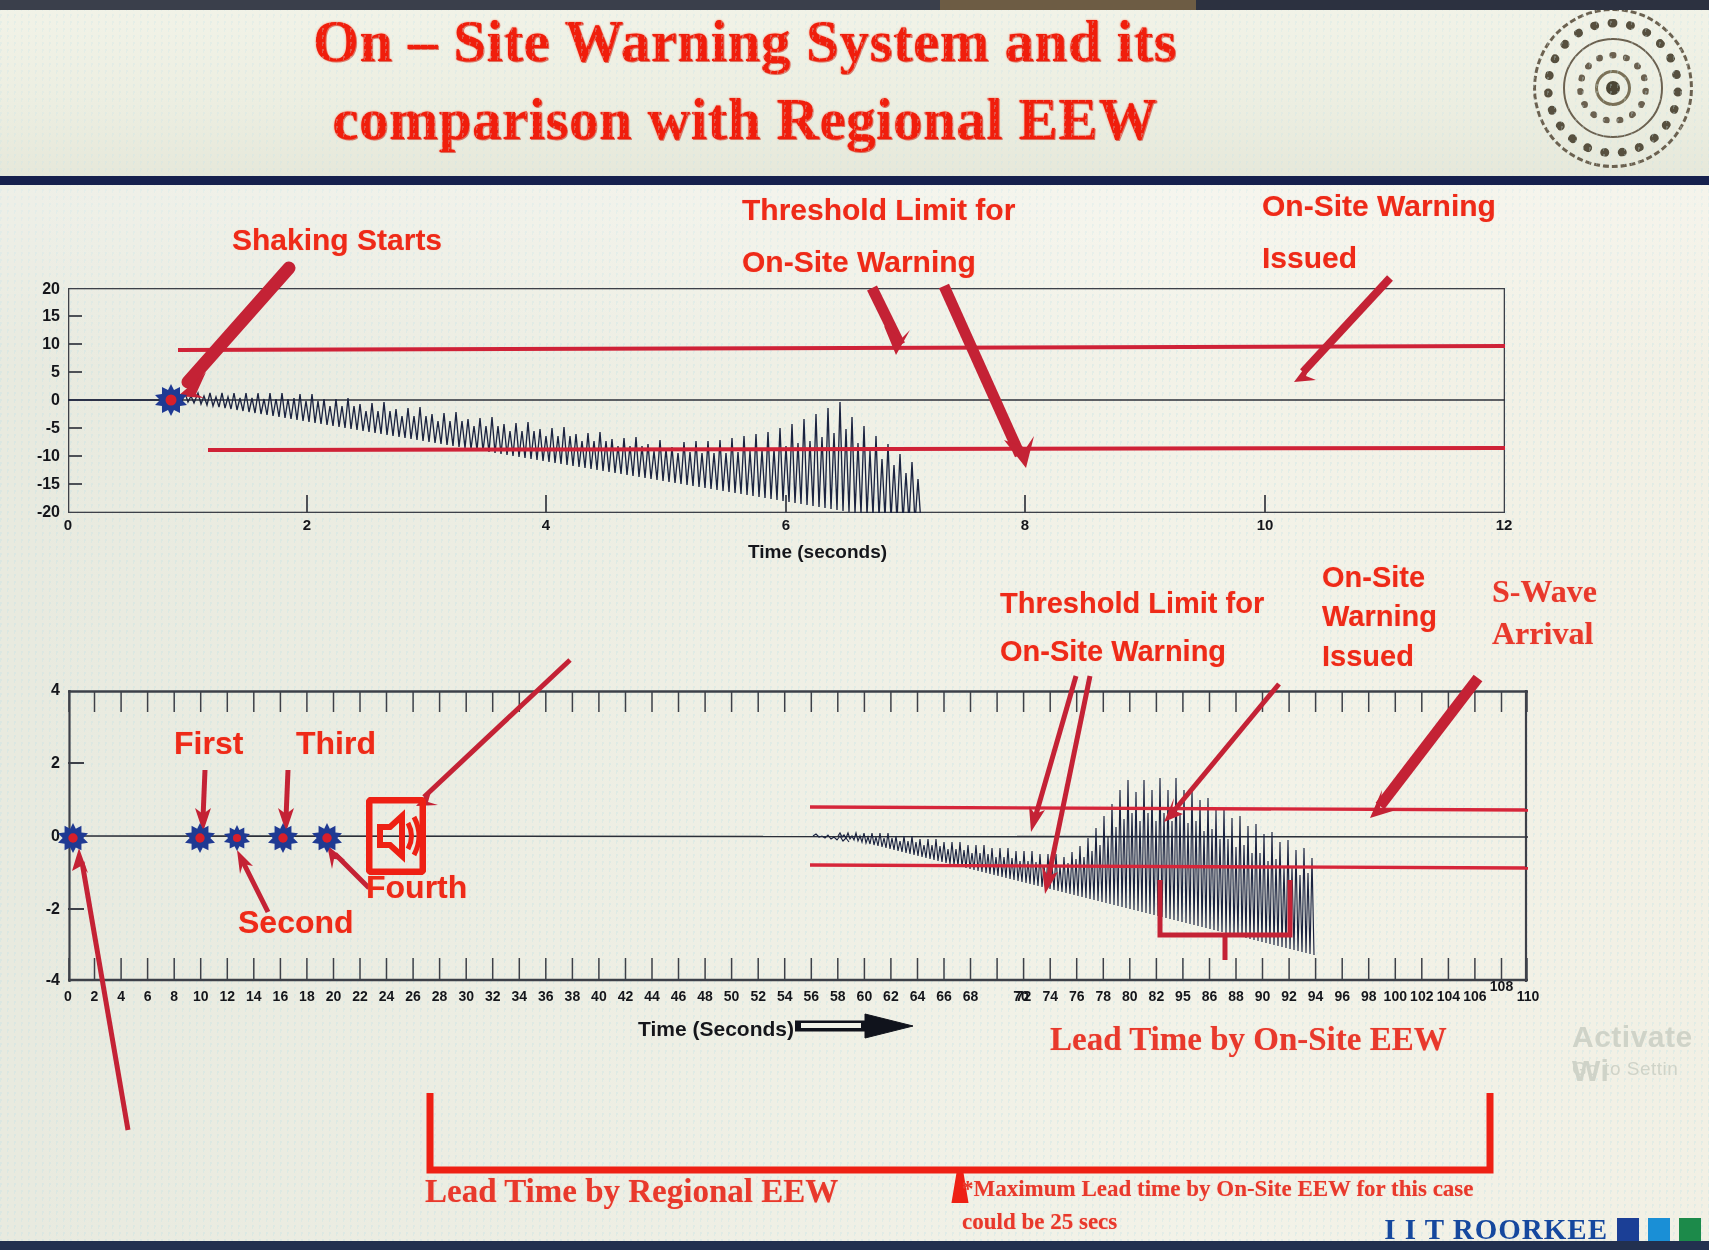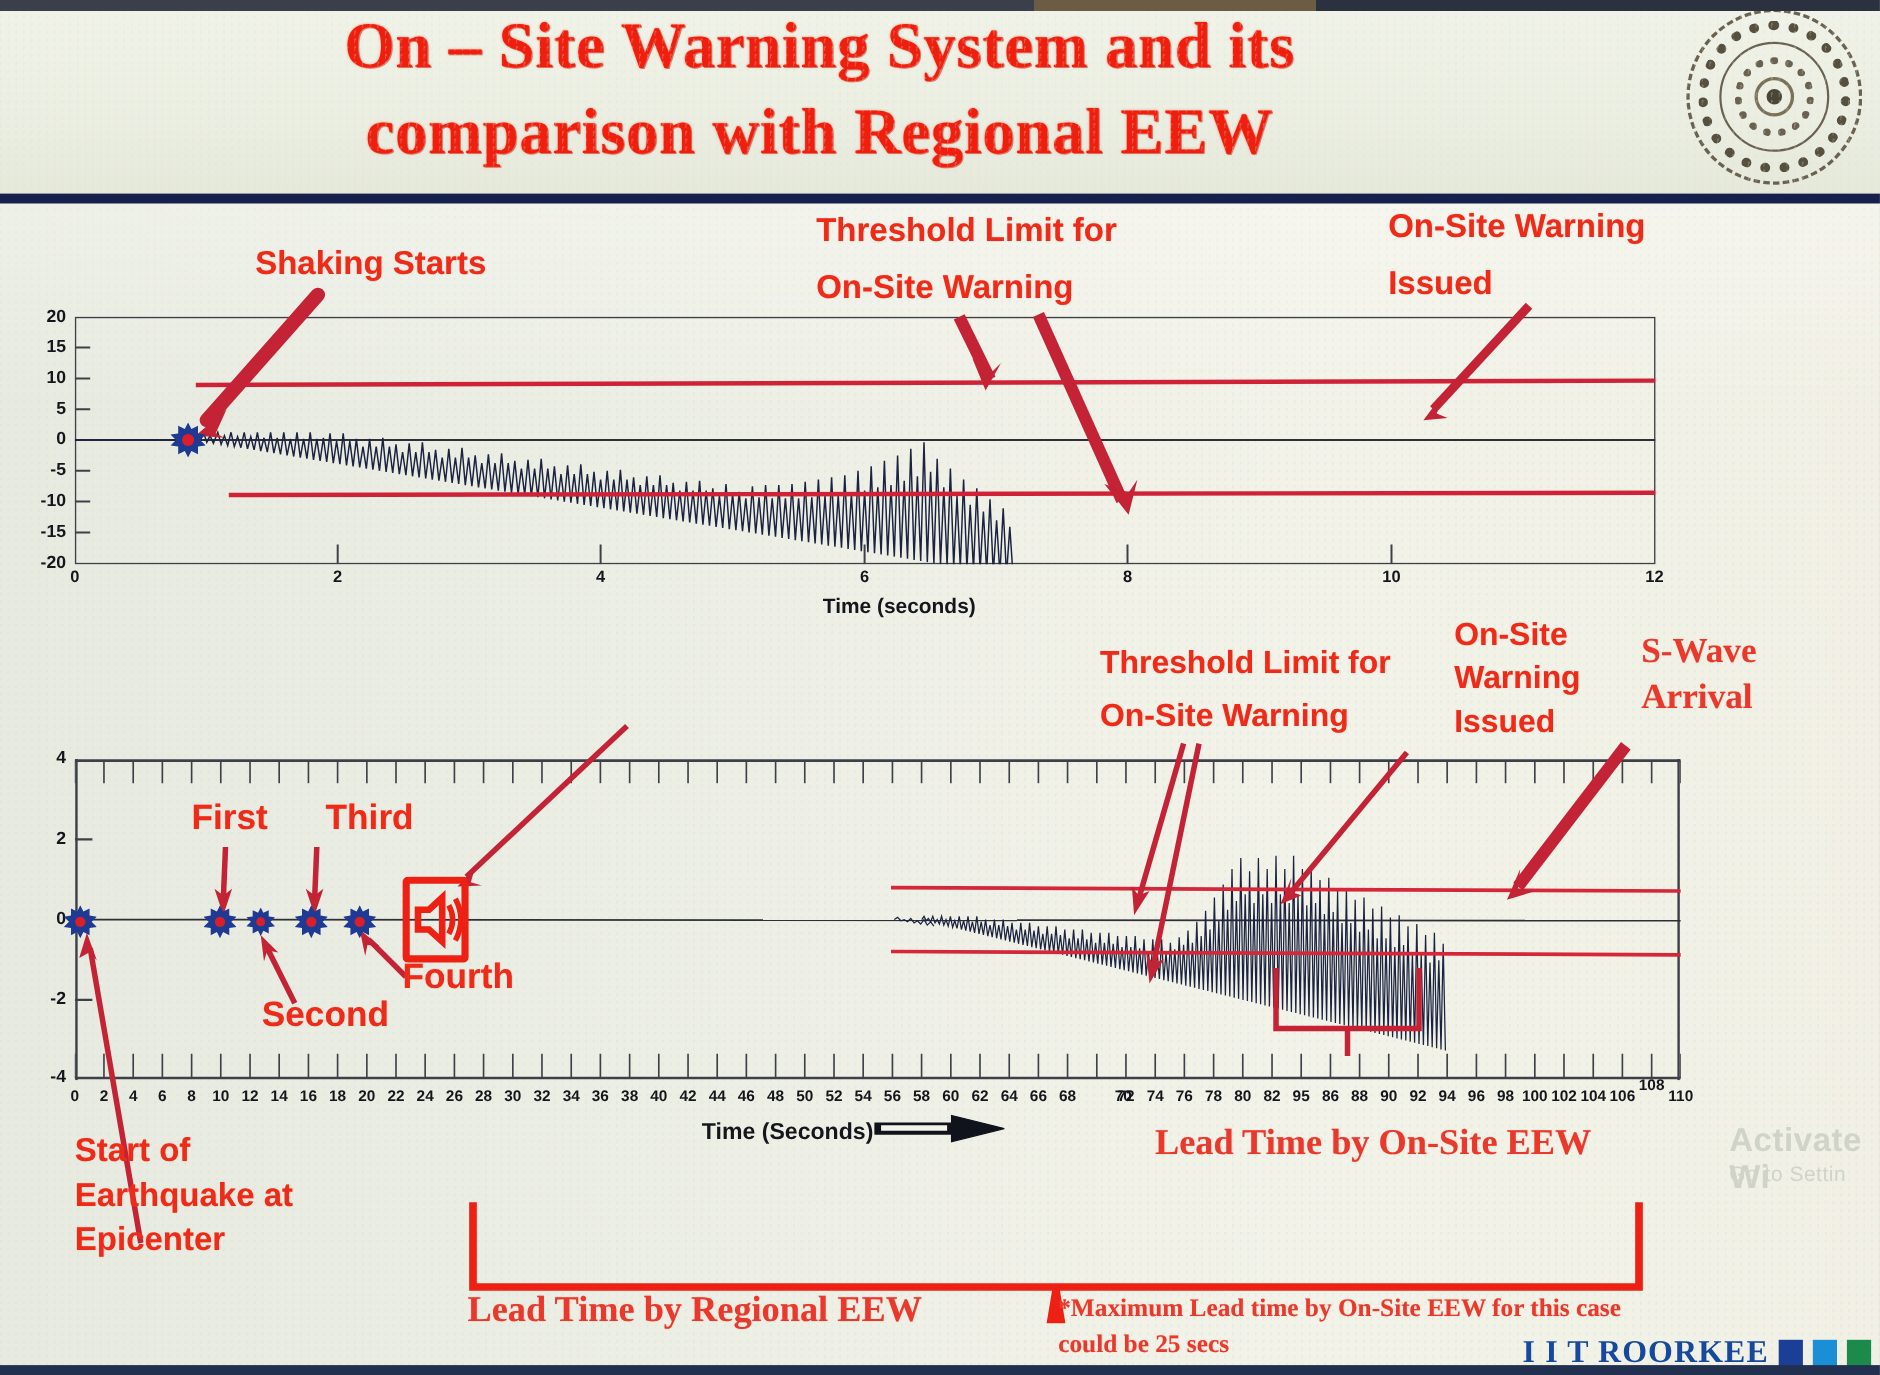--- a/index.html
+++ b/index.html
@@ -490,25 +490,20 @@
     <path d="M1225,935 L1225,960" stroke="#c42235" stroke-width="5" fill="none"></path>
 
     <path d="M430,1093 L430,1170 L1490,1170 L1490,1093" fill="none" stroke="#ee2014" stroke-width="7"></path>
     <path d="M960,1170 L955,1200 L965,1200 L960,1170" fill="#ee2014" stroke="#ee2014" stroke-width="6"></path>
   </svg>
 
   <div class="ann" style="left:174px;top:724px;font-size:32px;">First</div>
   <div class="ann" style="left:258px;top:724px;font-size:32px;margin-left:38px;">Third</div>
   <div class="ann" style="left:238px;top:903px;font-size:32px;">Second</div>
   <div class="ann" style="left:366px;top:868px;font-size:32px;">Fourth</div>
-  <div class="ann" style="left:68px;top:1026px;font-size:30px;line-height:1.35;">
-    <div>Start of</div>
-    <div>Earthquake at</div>
-    <div>Epicenter</div>
-  </div>
   <div class="ann" style="left:1000px;top:586px;font-size:29px;">
     <div>Threshold Limit for</div>
     <div style="margin-top:13px;">On-Site Warning</div>
   </div>
   <div class="ann" style="left:1322px;top:558px;font-size:29px;line-height:1.36;">
     <div>On-Site</div>
     <div>Warning</div>
     <div>Issued</div>
   </div>
   <div class="ann serif" style="left:1492px;top:570px;font-size:32px;line-height:1.32;">

